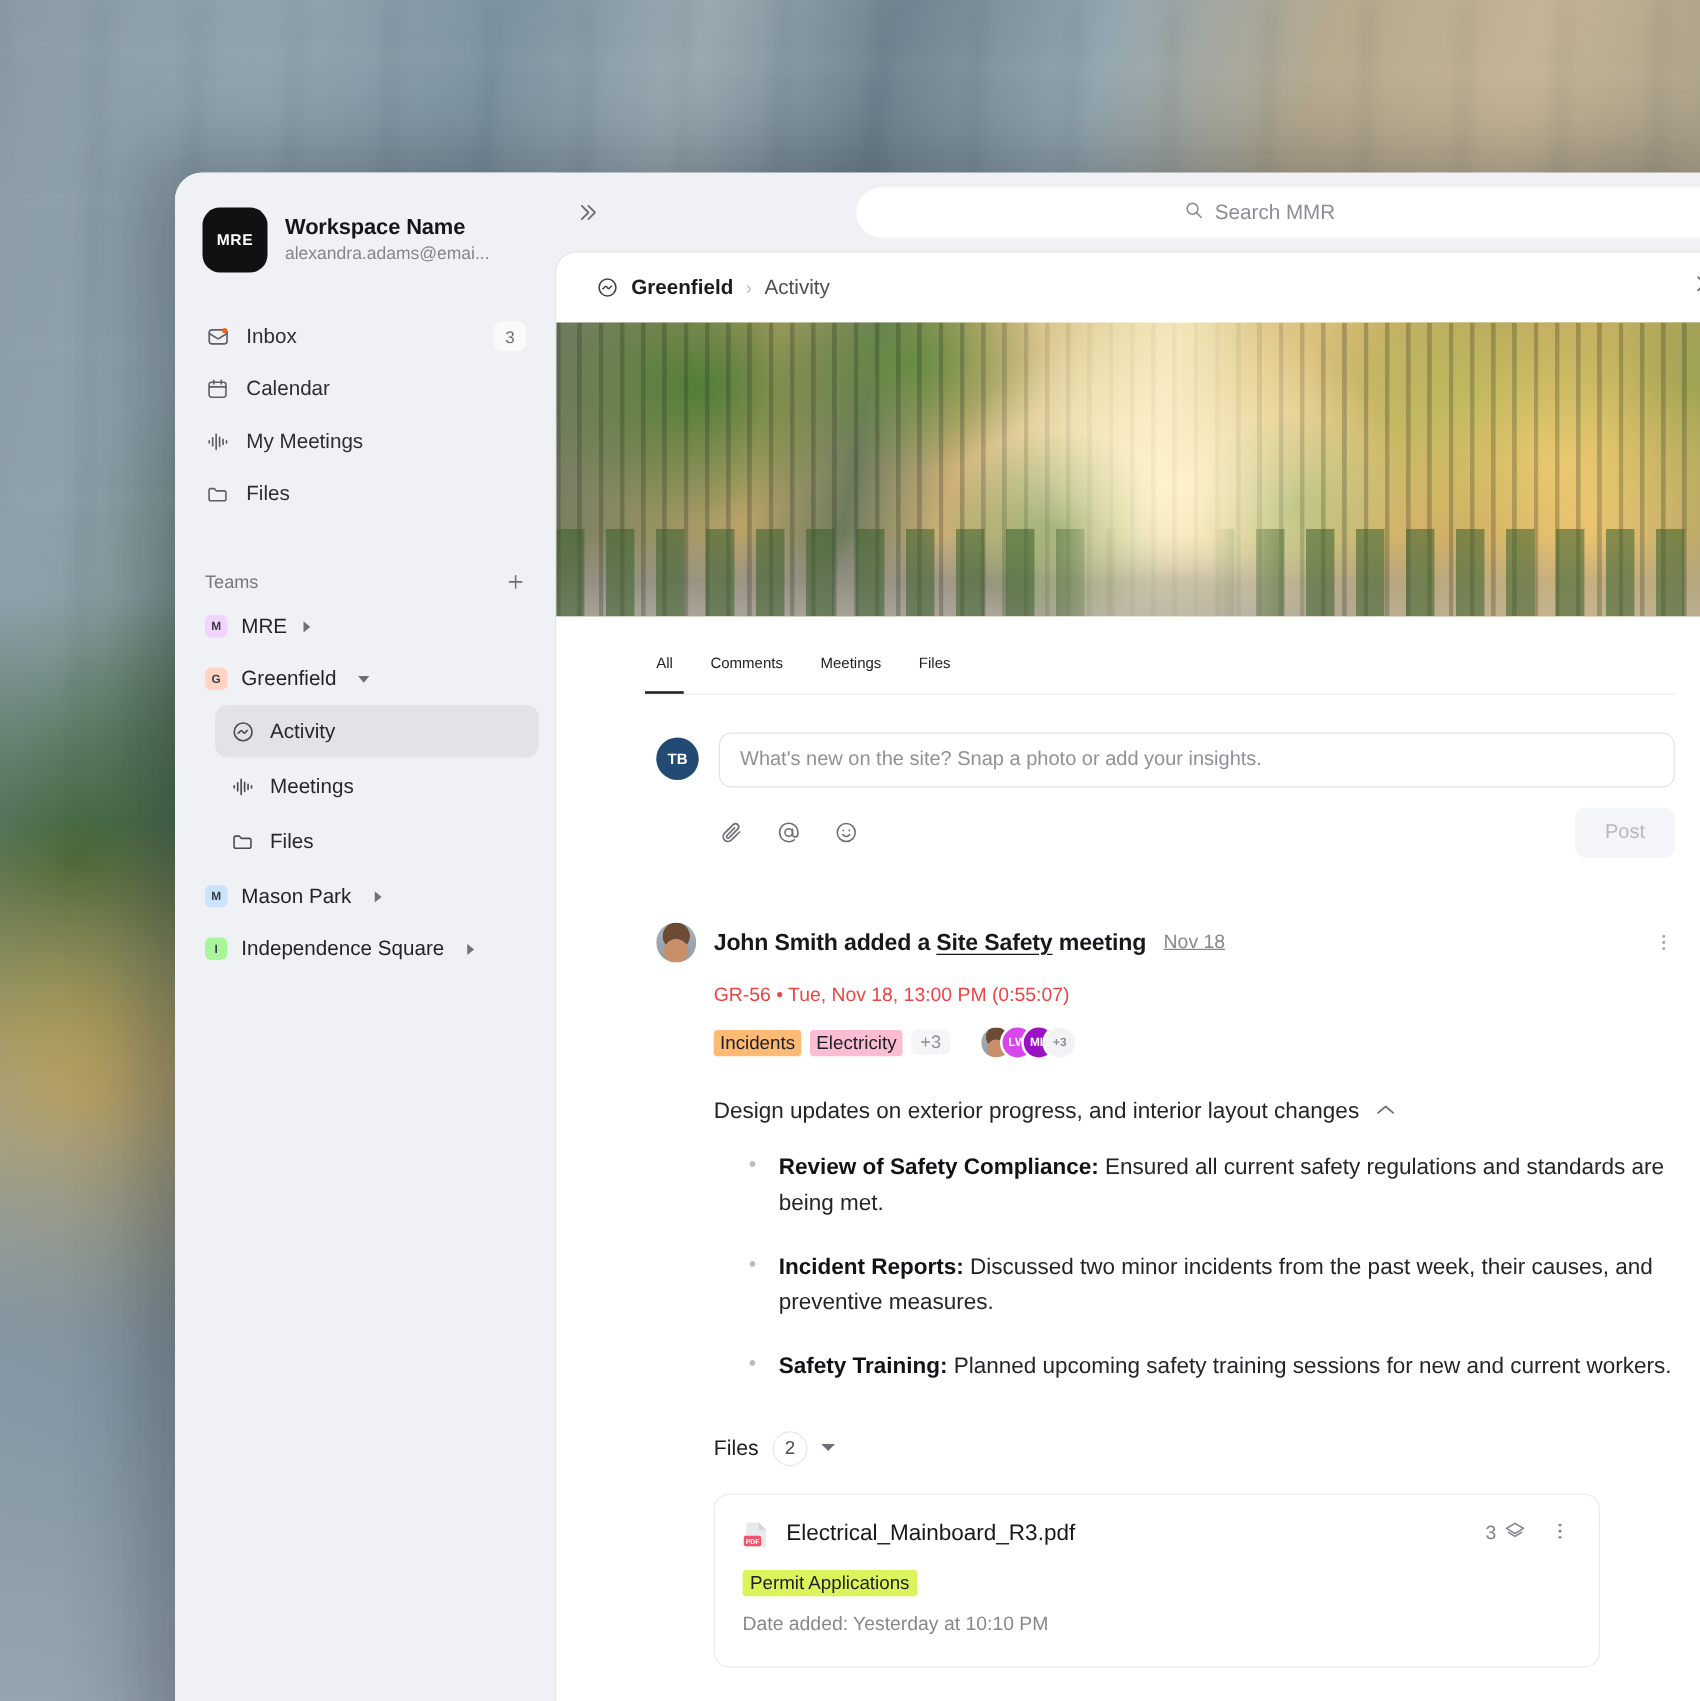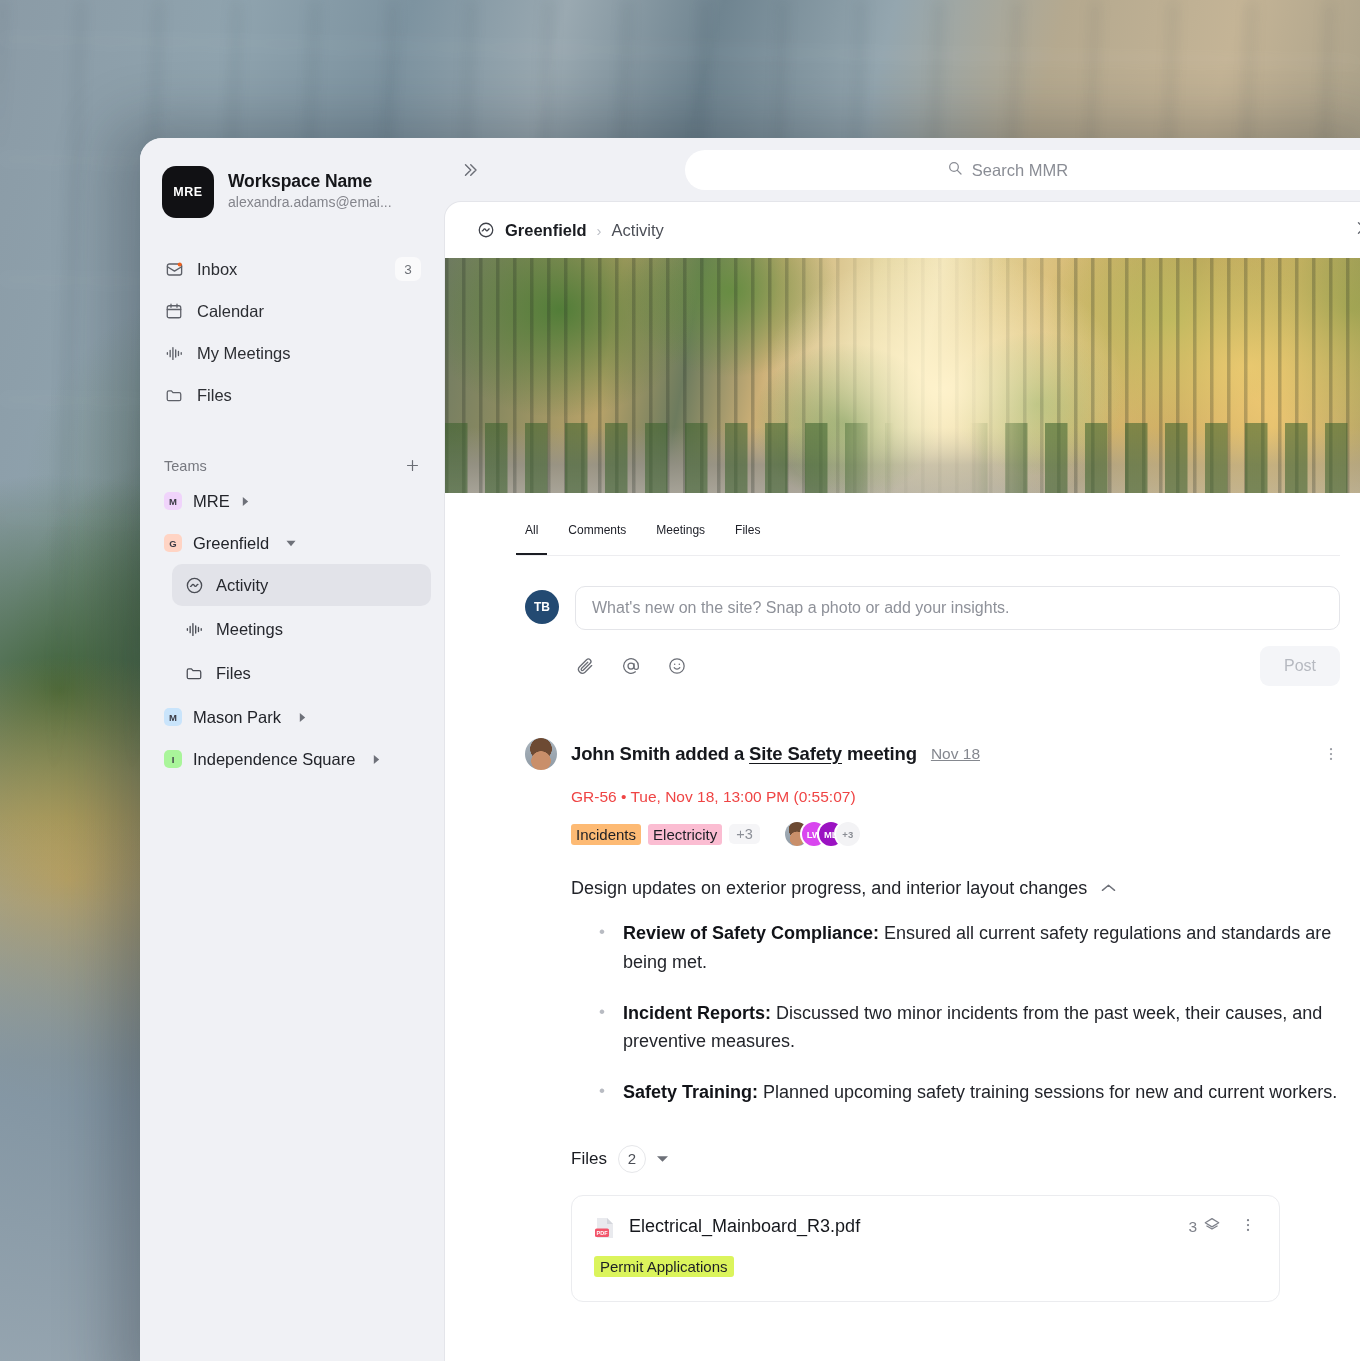--- a/index.html
+++ b/index.html
@@ -586,18 +586,19 @@
               <span>
                 <svg width="18" height="18" viewBox="0 0 24 24" fill="currentColor">
                   <circle cx="12" cy="5.5" r="1.5"></circle>
                     <circle cx="12" cy="12" r="1.5"></circle>
                     <circle cx="12" cy="18.5" r="1.5"></circle>
                 </svg>
               </span>
             </span>
           </div>
           <div><span class="file-tag">Permit Applications</span></div>
+          <div class="file-date">Date added: Yesterday at 10:10 PM</div>
         </div>
       </article>
 
     </div>
   </div>
 </div>
 
 </body></html>

